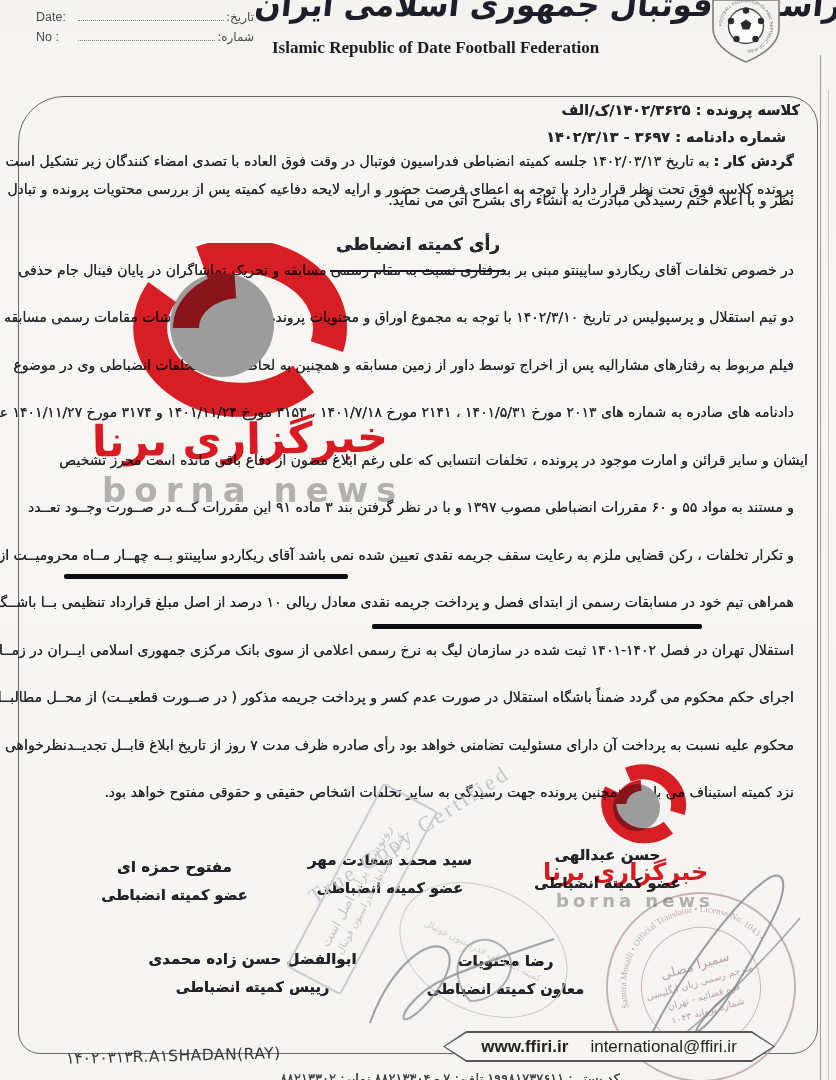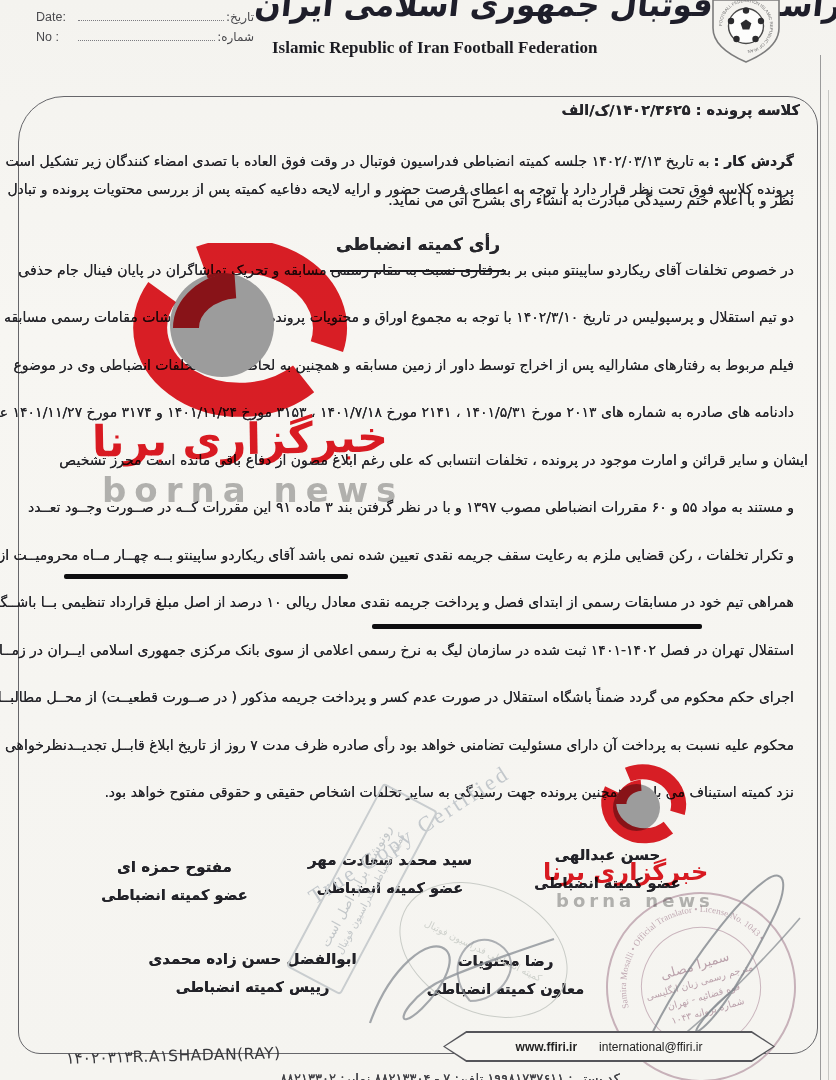--- a/index.html
+++ b/index.html
@@ -43,21 +43,21 @@
     display:flex;flex-direction:column;align-items:center;justify-content:center;direction:rtl;text-align:center;}
   .stamp-round{position:absolute;border:2px solid #bfa6b0;border-radius:50%;color:#b0939f;
     display:flex;align-items:center;justify-content:center;opacity:.85;}
   .stamp-round .inner{border:1.5px solid #c3abb5;border-radius:50%;width:118px;height:118px;
     display:flex;flex-direction:column;align-items:center;justify-content:center;direction:rtl;text-align:center;}
   .footer-ribbon-outer{position:absolute;background:#55555a;
     clip-path:polygon(0 50%,7% 0,93% 0,100% 50%,93% 100%,7% 100%);}
   .footer-ribbon-inner{position:absolute;left:2px;top:2px;right:2px;bottom:2px;background:#f6f5f1;
     clip-path:polygon(0 50%,6.5% 0,93.5% 0,100% 50%,93.5% 100%,6.5% 100%);
     display:flex;align-items:center;justify-content:center;gap:22px;
-    font-family:"Liberation Sans",sans-serif;font-size:12px;color:#222;}
+    font-family:"Liberation Sans",sans-serif;font-size:17px;color:#222;}
   .edge-line{position:absolute;width:1.2px;}
 </style>
 </head>
 <body>
 
 <div id="page">
 
   <div class="abs" style="left:36px;top:4px;">
     <div class="hfield">
       <span class="en">Date:</span>
@@ -65,21 +65,21 @@
       <span class="fa">تاریخ:</span>
     </div>
     <div class="hfield">
       <span class="en">No :</span>
       <span class="dots"></span>
       <span class="fa">شماره:</span>
     </div>
   </div>
 
   <div class="abs cal-title" style="left:255px;top:-14px;">فدراسیون فوتبال جمهوری اسلامی ایران</div>
-  <div class="abs en-title" style="left:272px;top:38px;">Islamic Republic of Iran Football Federation</div>
+  <div class="abs en-title" style="left:272px;top:38px;">Islamic Republic of Date Football Federation</div>
 
   <svg class="abs" style="left:700px;top:-16px;" width="92" height="86" viewBox="0 0 92 86">
     <rect x="22" y="1" width="48" height="15" fill="#ecebe7" stroke="#8a8a8a" stroke-width="1.2"></rect>
     <rect x="22" y="1" width="48" height="5" fill="#a9b1a5"></rect>
     <rect x="22" y="11" width="48" height="5" fill="#b7a9a9"></rect>
     <path d="M13 16 H79 V44 Q79 64 46 78 Q13 64 13 44 Z" fill="#f4f3ef" stroke="#7c7c7c" stroke-width="1.6"></path>
     <circle cx="46" cy="42" r="17.5" fill="#fdfdfc" stroke="#4a4a4a" stroke-width="1.4"></circle>
     <polygon points="46,35.5 51.4,39.3 49.3,45.6 42.7,45.6 40.6,39.3" fill="#2b2b2e"></polygon>
     <circle cx="46" cy="26.5" r="3.2" fill="#2b2b2e"></circle>
     <circle cx="61" cy="37" r="3.2" fill="#2b2b2e"></circle>
@@ -92,20 +92,21 @@
     <text font-size="4.3" fill="#6e6e6e" font-family="Liberation Sans,sans-serif">
       <textPath href="#ringpath">FOOTBALL FEDERATION ISLAMIC REPUBLIC OF IRAN</textPath>
     </text>
   </svg>
 
   <div class="abs" style="left:18px;top:96px;width:798px;height:956px;border:1.6px solid #66666a;border-radius:46px 30px 26px 22px;"></div>
   <div class="edge-line" style="left:820px;top:55px;height:1025px;background:#9b9b9b;"></div>
   <div class="edge-line" style="left:828px;top:90px;height:990px;background:#c6c6c3;"></div>
 
   <div class="abs fa-line bold" style="right:36px;top:101px;font-size:14.5px;">کلاسه پرونده : ۱۴۰۲/۳۶۲۵/ک/الف</div>
+  <div class="abs fa-line bold" style="right:50px;top:128px;font-size:14.5px;">شماره دادنامه : ۳۶۹۷ - ۱۴۰۲/۳/۱۳</div>
 
   <div class="abs fa-line" style="right:42px;top:153px;">
     <span class="bold">گردش کار :</span><span> به تاریخ ۱۴۰۲/۰۳/۱۳ جلسه کمیته انضباطی فدراسیون فوتبال در وقت فوق العاده با تصدی امضاء کنندگان زیر تشکیل است</span>
   </div>
   <div class="abs fa-line" style="right:42px;top:181px;">پرونده کلاسه فوق تحت نظر قرار دارد با توجه به اعطای فرصت حضور و ارایه لایحه دفاعیه کمیته پس از بررسی محتویات پرونده و تبادل</div>
   <div class="abs fa-line" style="right:42px;top:192px;">نظر و با اعلام ختم رسیدگی مبادرت به انشاء رأی بشرح آتی می نماید.</div>
 
   <div class="abs heading" style="left:50%;top:234px;transform:translateX(-50%);">رأی کمیته انضباطی</div>
 
   <div class="abs fa-line" style="right:42px;top:262px;">در خصوص تخلفات آقای ریکاردو ساپینتو مبنی بر بدرفتاری نسبت به مقام رسمی مسابقه و تحریک تماشاگران در پایان فینال جام حذفی</div>

